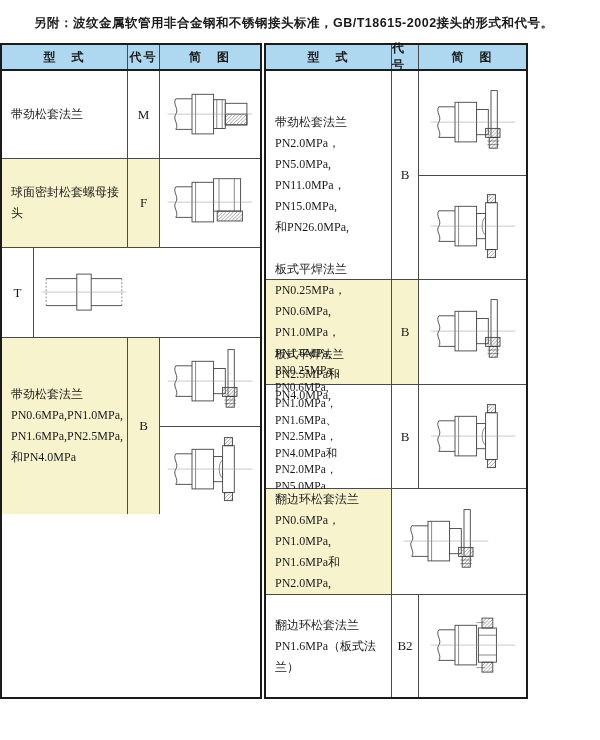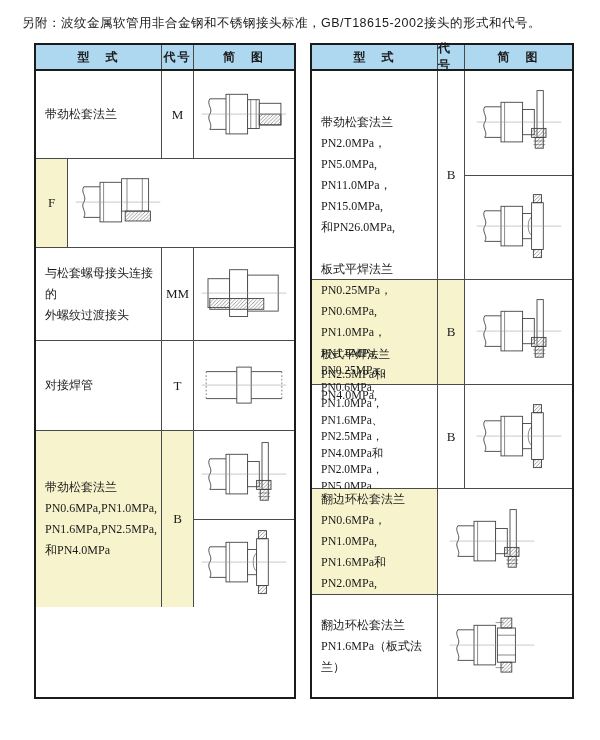--- a/index.html
+++ b/index.html
@@ -1,19 +1,19 @@
 <!DOCTYPE html>
 <html><head>
 <meta charset="utf-8">
 <style>
   * { margin:0; padding:0; box-sizing:border-box; }
   html,body { width:600px; height:740px; background:#fdfdfd; font-family:"Liberation Sans", sans-serif; color:#1a1a1a; }
   .page { width:600px; height:740px; background:#fff; overflow:hidden; }
-  .title { padding:15px 10px 11px 22px; font-size:12.5px; font-weight:normal; letter-spacing:0.5px; }
-  .tables { display:flex; gap:14px; margin-left:34px; }
+  .title { padding:15px 10px 11px 22px; font-size:12.5px; font-weight:bold; letter-spacing:0.5px;margin-left:12px; }
+  .tables { display:flex; gap:2px; }
   .tbl { border:2px solid #1b1b1b; background:#fff; }
   .hrow { display:flex; height:26px; background:#aed8f0; border-bottom:2px solid #1b1b1b; }
   .hc { display:flex; align-items:center; justify-content:center; font-size:12px; font-weight:bold; letter-spacing:2px; }
   .row { display:flex; }
   .row + .row { border-top:1px solid #4a4a4a; }
   .c { display:flex; }
   .brd { border-right:1px solid #4a4a4a; }
   
   .w-type-l { width:126px; }
   .w-code-l { width:32px; }
@@ -66,20 +66,21 @@
                   <rect x="67" y="29" width="24" height="24"></rect>
                   <rect x="67" y="41" width="24" height="12" fill="url(#hp)"></rect>
                   <path d="M3,41H97" stroke="#999" stroke-width="0.6" fill="none"></path>
                 </g>
               </svg>
             </div>
         </div>
       </div>
 
       <div class="row" style="height:89px">
+        <div class="c type brd w-type-l hl">球面密封松套螺母接头</div>
         <div class="c code brd w-code-l hl">F</div>
         <div class="c diag w-diag-l">
           <div class="dcell">
               <svg viewBox="0 0 100 84" width="90" height="76">
                 <defs>
                   <pattern id="hp" width="4" height="4" patternUnits="userSpaceOnUse">
                     <path d="M0,4L4,0" stroke="#777" stroke-width="0.8" fill="none"></path>
                   </pattern>
                 </defs>
                 <g fill="#fff" stroke="#444" stroke-width="1">
@@ -89,47 +90,23 @@
                   <rect x="54" y="15" width="30" height="36"></rect>
                   <path d="M60,15v36 M77,15v36" fill="none" stroke-width="0.7"></path>
                   <rect x="58" y="51" width="28" height="11" fill="url(#hp)"></rect>
                   <path d="M3,41H97" stroke="#999" stroke-width="0.6" fill="none"></path>
                 </g>
               </svg>
             </div>
         </div>
       </div>
 
-      <div class="row" style="height:93px">
-        <div class="c type brd w-type-l">与松套螺母接头连接的
-外螺纹过渡接头</div>
-        <div class="c code brd w-code-l">MM</div>
-        <div class="c diag w-diag-l">
-          <div class="dcell">
-              <svg viewBox="0 0 100 84" width="90" height="76">
-                <defs>
-                  <pattern id="hp" width="4" height="4" patternUnits="userSpaceOnUse">
-                    <path d="M0,4L4,0" stroke="#777" stroke-width="0.8" fill="none"></path>
-                  </pattern>
-                </defs>
-                <g fill="#fff" stroke="#444" stroke-width="1">
-                  <rect x="10" y="25" width="24" height="32"></rect>
-                  <rect x="34" y="15" width="20" height="52"></rect>
-                  <rect x="54" y="21" width="34" height="40"></rect>
-                  <rect x="12" y="47" width="60" height="12" fill="url(#hp)"></rect>
-                  <path d="M3,41H97" stroke="#999" stroke-width="0.6" fill="none"></path>
-                </g>
-              </svg>
-            </div>
-        </div>
-      </div>
 
 
       <div class="row" style="height:90px">
-        <div class="c type brd w-type-l">对接焊管</div>
         <div class="c code brd w-code-l">T</div>
         <div class="c diag w-diag-l">
           <div class="dcell">
               <svg viewBox="0 0 100 84" width="90" height="76">
                 <defs>
                   <pattern id="hp" width="4" height="4" patternUnits="userSpaceOnUse">
                     <path d="M0,4L4,0" stroke="#777" stroke-width="0.8" fill="none"></path>
                   </pattern>
                 </defs>
                 <g fill="#fff" stroke="#444" stroke-width="1">
@@ -337,20 +314,21 @@
                   <path d="M3,41H97" stroke="#999" stroke-width="0.6" fill="none"></path>
                 </g>
               </svg>
             </div>
         </div>
       </div>
 
       <div class="row" style="height:103px">
         <div class="c type brd w-type-r">翻边环松套法兰
 PN1.6MPa（板式法兰）</div>
+        <div class="c code brd w-code-r">B2</div>
         <div class="c diag w-diag-r">
           <div class="dcell">
               <svg viewBox="0 0 100 84" width="90" height="76">
                 <defs>
                   <pattern id="hp" width="4" height="4" patternUnits="userSpaceOnUse">
                     <path d="M0,4L4,0" stroke="#777" stroke-width="0.8" fill="none"></path>
                   </pattern>
                 </defs>
                 <g fill="#fff" stroke="#444" stroke-width="1">
                   <path d="M30,24H12 M30,58H12 M12,24c-4,6 4,11 0,17c-4,6 4,11 0,17" fill="none"></path>

